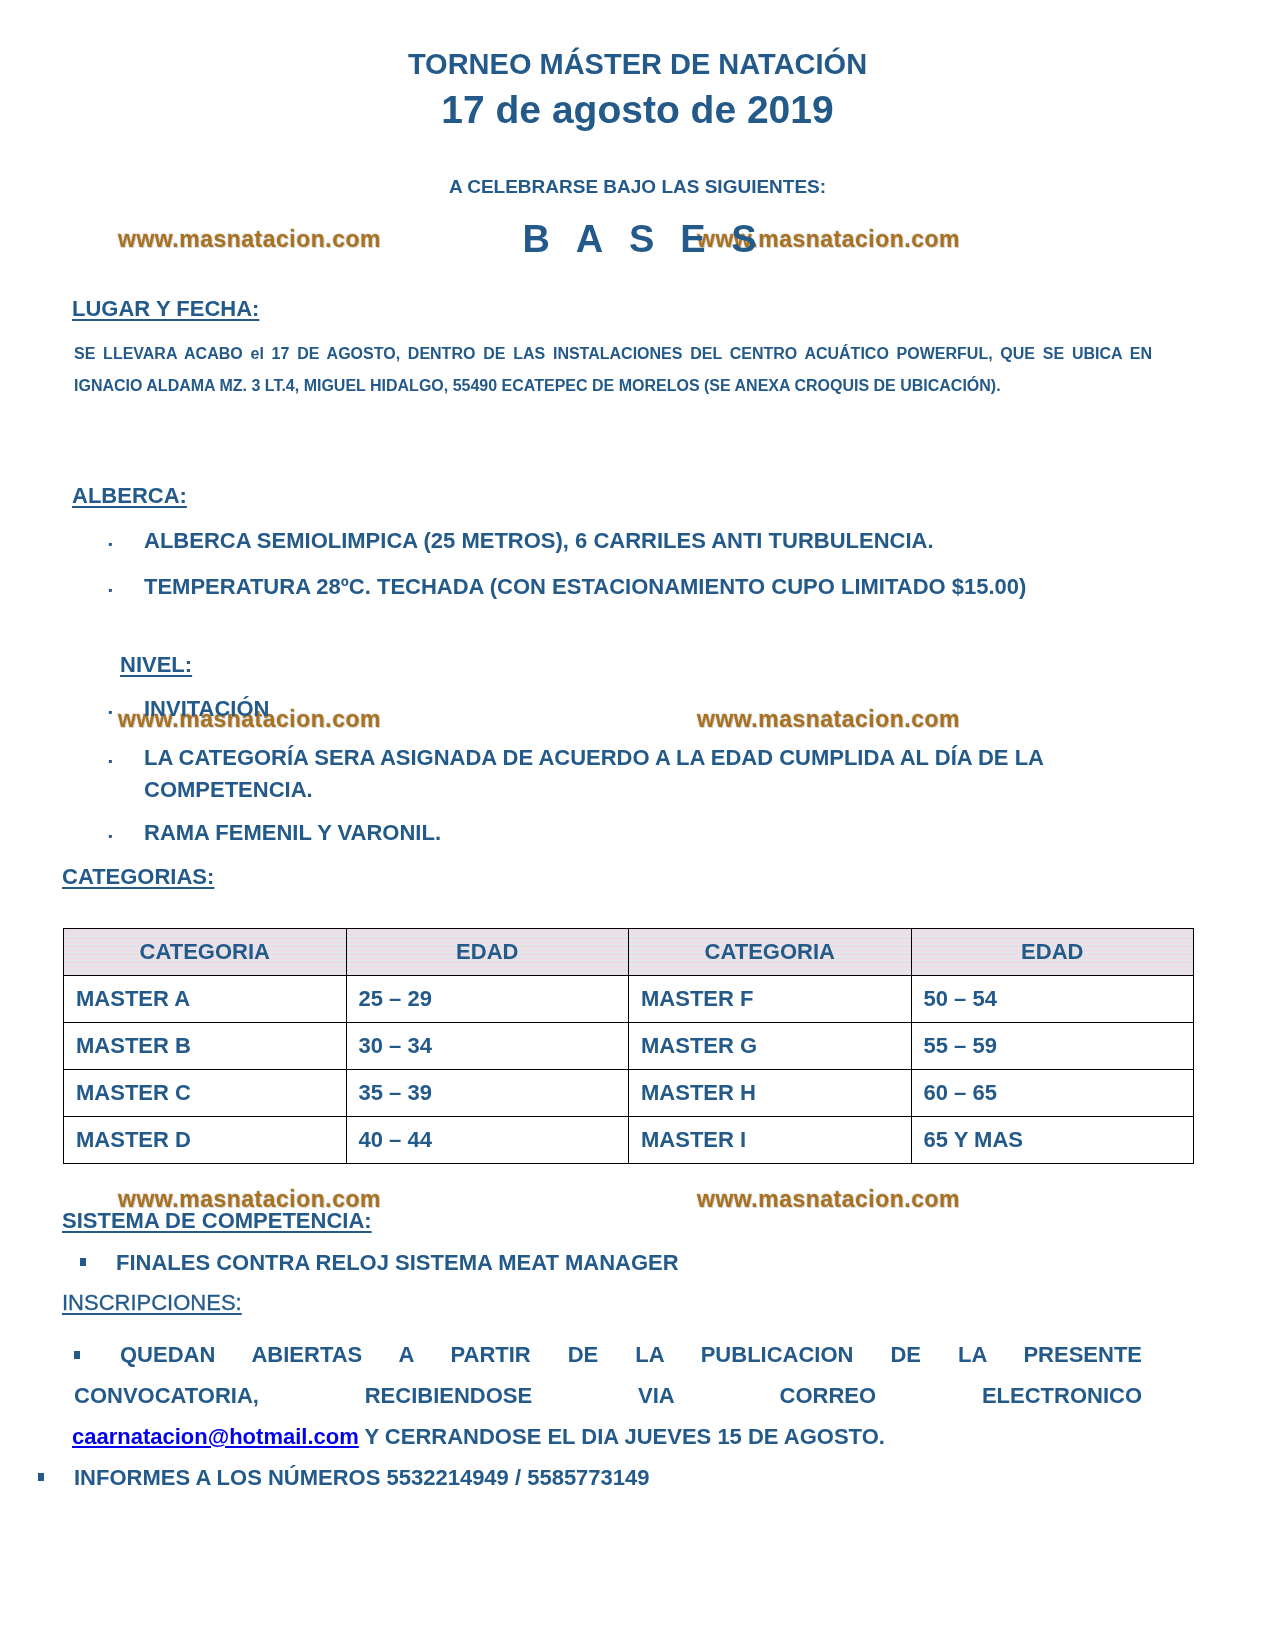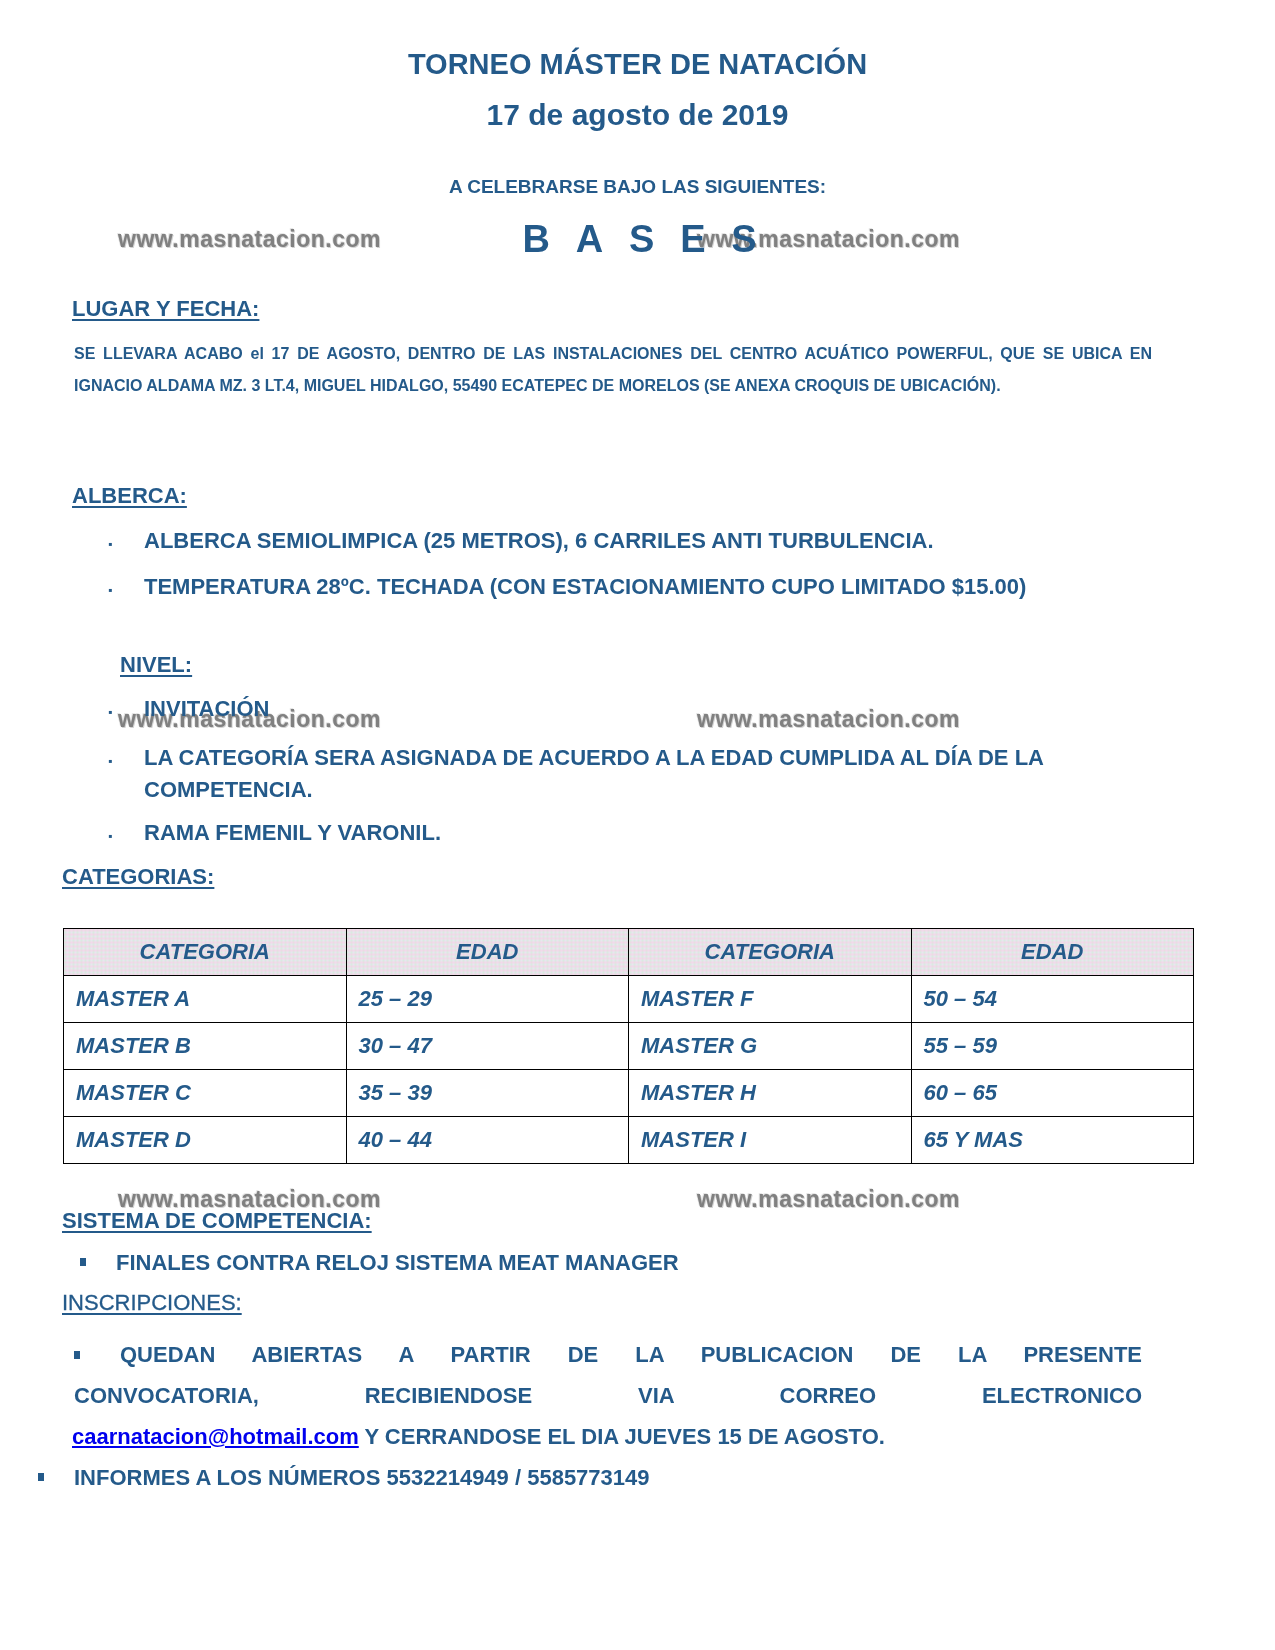--- a/index.html
+++ b/index.html
@@ -12,29 +12,29 @@
       height: 1650px;
       position: relative;
       overflow: hidden;
       font-family: "Liberation Sans", sans-serif;
       color: #245a8a;
       font-weight: bold;
     }
     .abs { position: absolute; }
     .center { left: 0; width: 1275px; text-align: center; }
     .title { top: 48px; font-size: 29px; }
-    .date { top: 98px; font-size: 30px; }
+    .date { top: 88px; font-size: 39px; }
     .subtitle { top: 176px; font-size: 19px; }
     .bases { top: 218px; font-size: 38px; letter-spacing: 0.68em; padding-left: 30px; box-sizing: border-box; }
     .watermark {
       position: absolute;
       font-family: "Liberation Sans", sans-serif;
       font-size: 23px;
       font-weight: bold;
-      color: #737373;
+      color: #a16207;
       text-shadow: 0 0 1px #b8b8b8, 1px 1px 0 #d0d0d0, -1px -1px 0 #e6e6e6;
       letter-spacing: 0.5px;
       opacity: 0.9;
     }
     .heading {
       position: absolute;
       font-size: 22px;
       text-decoration: underline;
       text-underline-offset: 3px;
     }
@@ -67,21 +67,20 @@
       position: relative;
       top: -4px;
     }
     table.cat {
       position: absolute;
       left: 63px;
       top: 928px;
       width: 1131px;
       border-collapse: collapse;
       font-size: 22px;
-      font-style: italic;
     }
     table.cat td, table.cat th {
       border: 1.5px solid #000;
       height: 46px;
       padding: 0 12px;
       color: #245a8a;
       font-weight: bold;
     }
     table.cat th {
       background-color: #e8e6ee;
@@ -159,21 +158,21 @@
   </thead>
   <tbody>
     <tr>
       <td>MASTER A</td>
       <td>25 – 29</td>
       <td>MASTER F</td>
       <td>50 – 54</td>
     </tr>
     <tr>
       <td>MASTER B</td>
-      <td>30 – 47</td>
+      <td>30 – 34</td>
       <td>MASTER G</td>
       <td>55 – 59</td>
     </tr>
     <tr>
       <td>MASTER C</td>
       <td>35 – 39</td>
       <td>MASTER H</td>
       <td>60 – 65</td>
     </tr>
     <tr>

